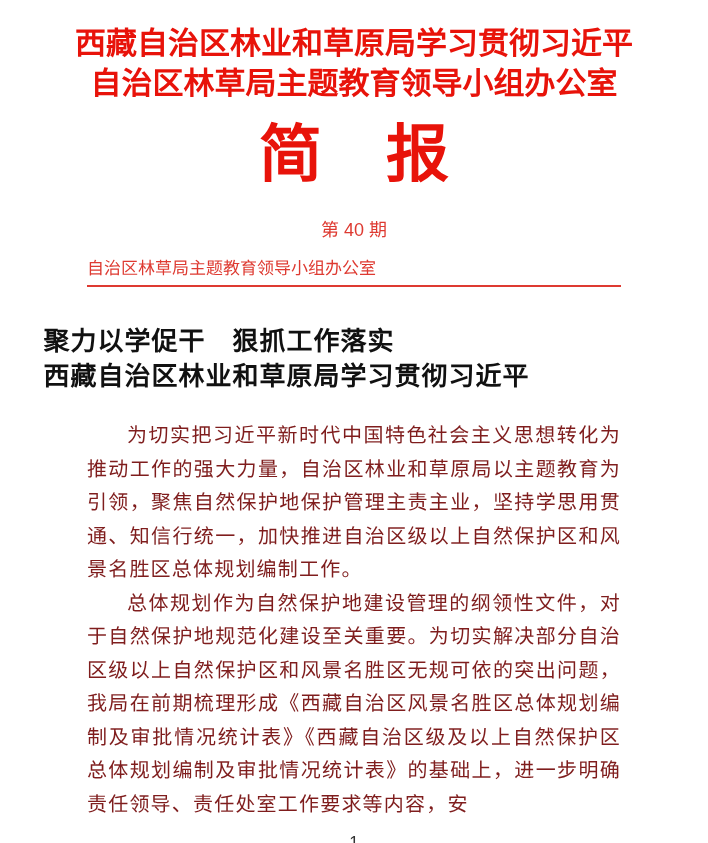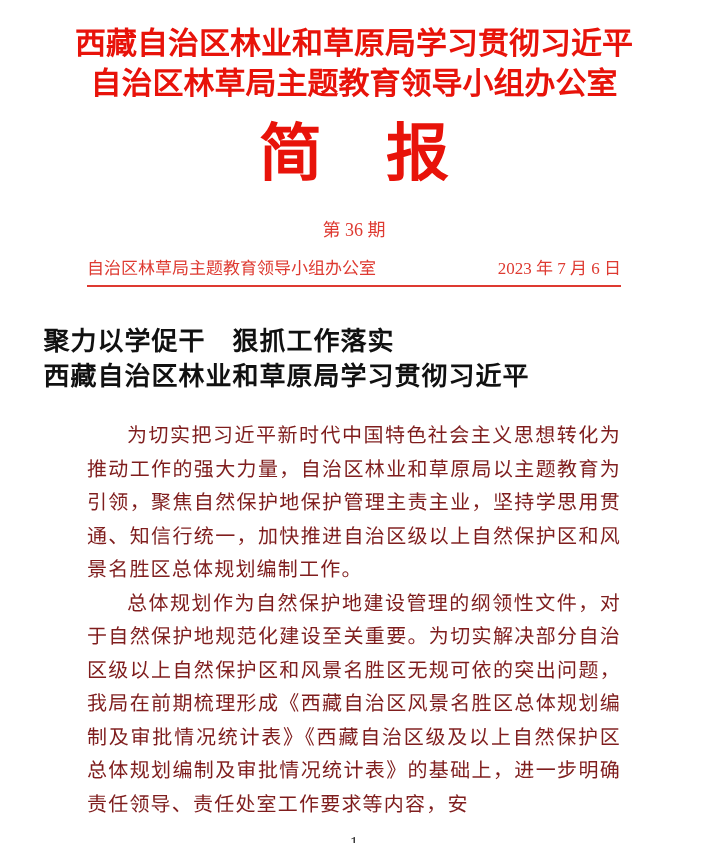--- a/index.html
+++ b/index.html
@@ -7,21 +7,21 @@
     padding: 0;
     background: #ffffff;
   }
   .page {
     position: relative;
     width: 621px;
     height: 843px;
     margin: 0 auto;
     background: #ffffff;
     overflow: hidden;
-    font-family: Liberation Serif, serif;
+    font-family: Liberation Sans, sans-serif;
   }
   .inner {
     width: 534px;
     margin: 0 auto;
   }
   
   .org-title {
     padding-top: 24px;
     text-align: center;
     color: var(--accent_red, #e8130a);
@@ -107,26 +107,25 @@
   <div class="org-title">
     <div>西藏自治区林业和草原局学习贯彻习近平</div>
     <div>自治区林草局主题教育领导小组办公室</div>
   </div>
 
   <div class="bulletin">
     <span>简</span>
     <span>报</span>
   </div>
 
-  <div class="issue">第 36 期</div>
+  <div class="issue">第 40 期</div>
 
   <div class="inner">
     <div class="meta-row">
       <span>自治区林草局主题教育领导小组办公室</span>
-      <span>2023 年 7 月 6 日</span>
     </div>
   </div>
 
   <div class="divider"></div>
 
   <div class="article-title">
     <div>聚力以学促干　狠抓工作落实</div>
     <div>西藏自治区林业和草原局学习贯彻习近平</div>
   </div>
 

